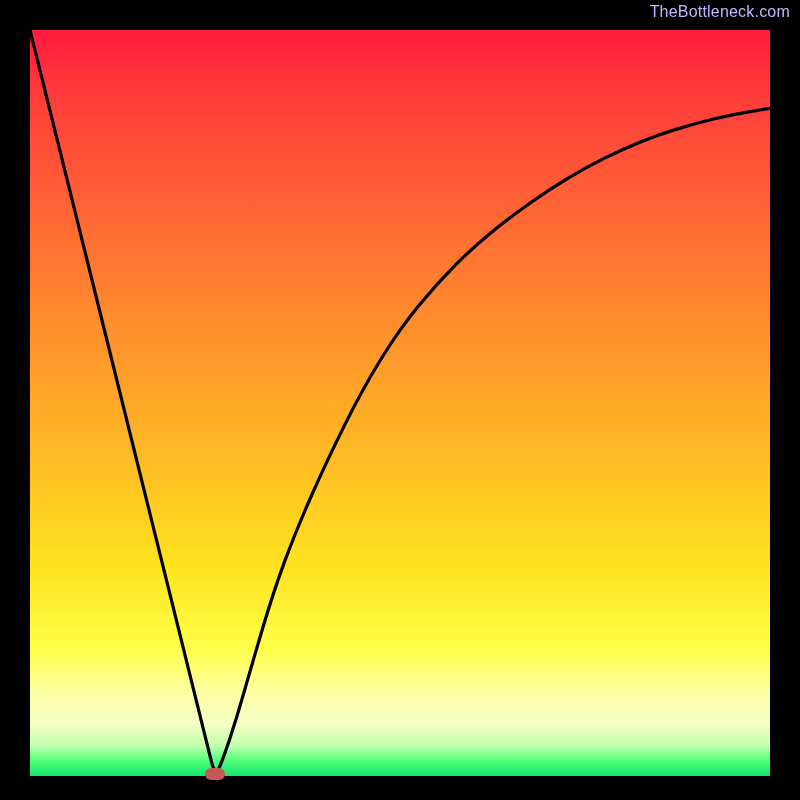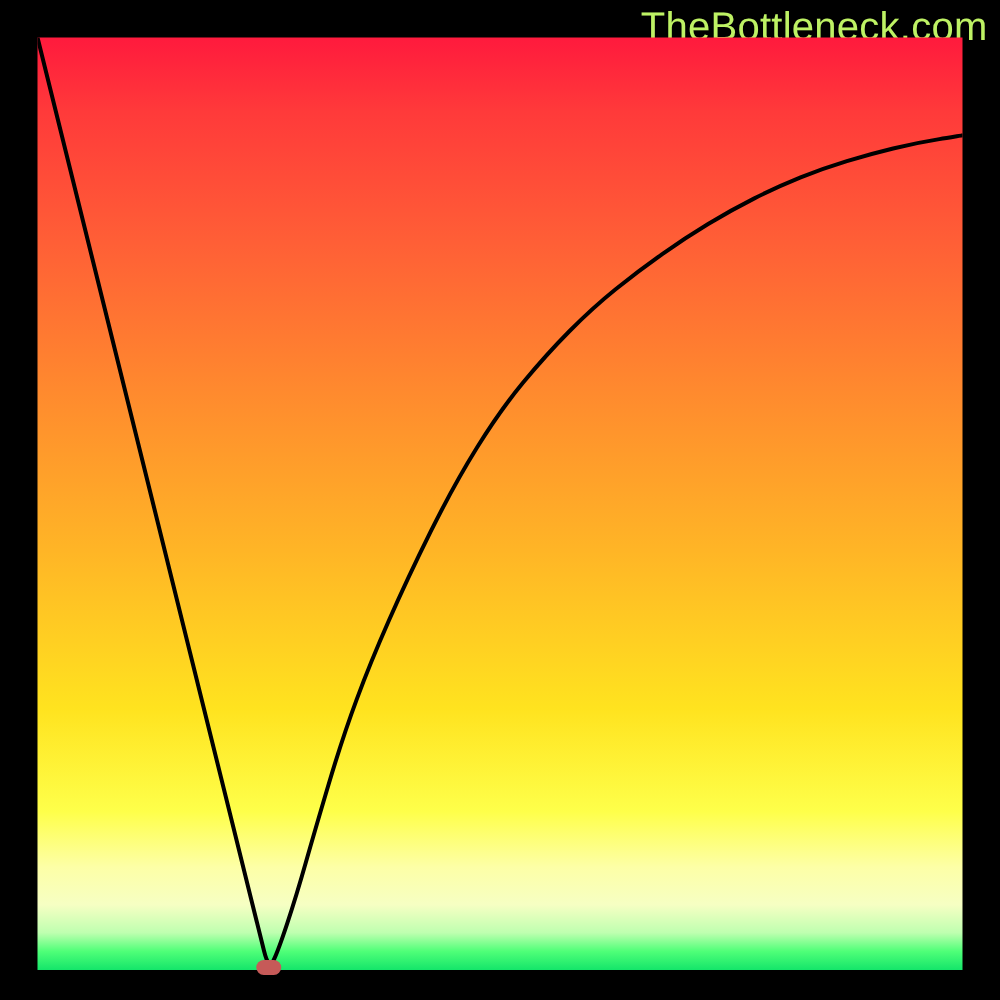--- a/index.html
+++ b/index.html
@@ -57,22 +57,22 @@
     position: absolute;
     width: 20px;
     height: 12px;
     border-radius: 6px;
     background: #c65a58;
   }
   .watermark {
     position: absolute;
     top: 3px;
     right: 10px;
-    color: #bef264;
-    font-size: 32px;
+    color: #c4b5fd;
+    font-size: 16px;
     letter-spacing: 0.2px;
   }
 </style>
 </head>
 <body>
 
 <div class="frame">
   <div class="watermark">TheBottleneck.com</div>
 
   <div class="plot">

